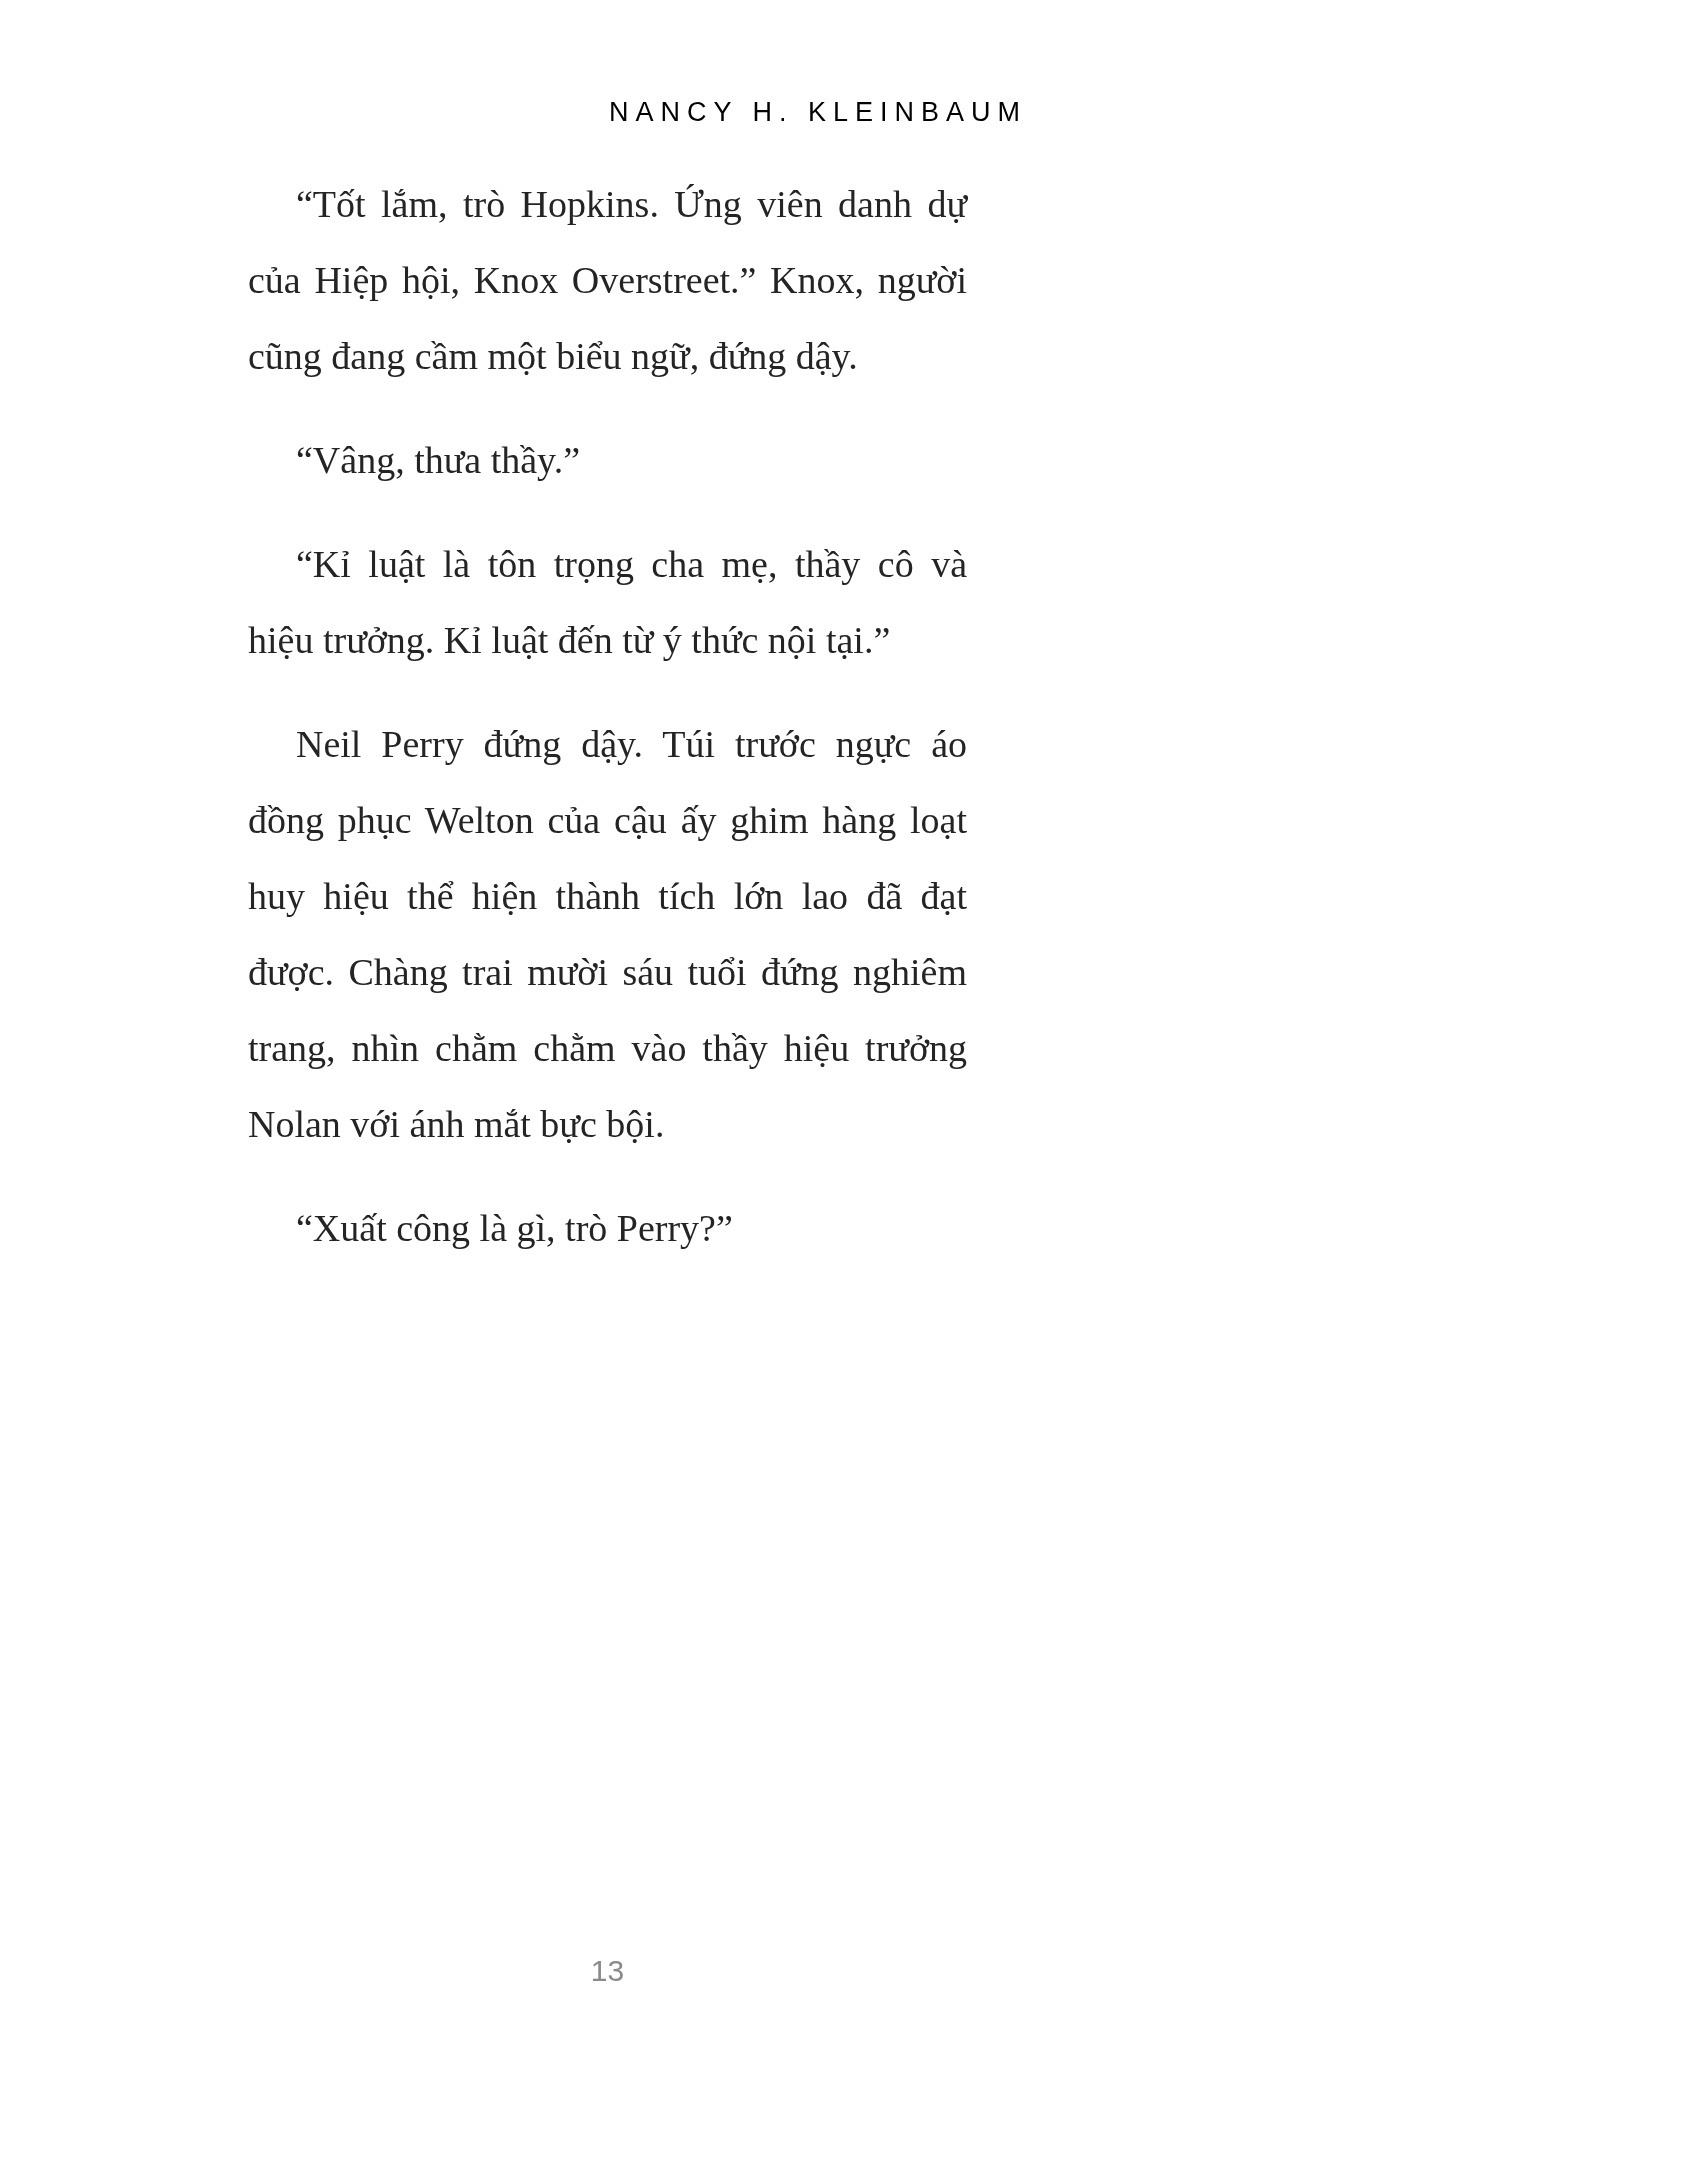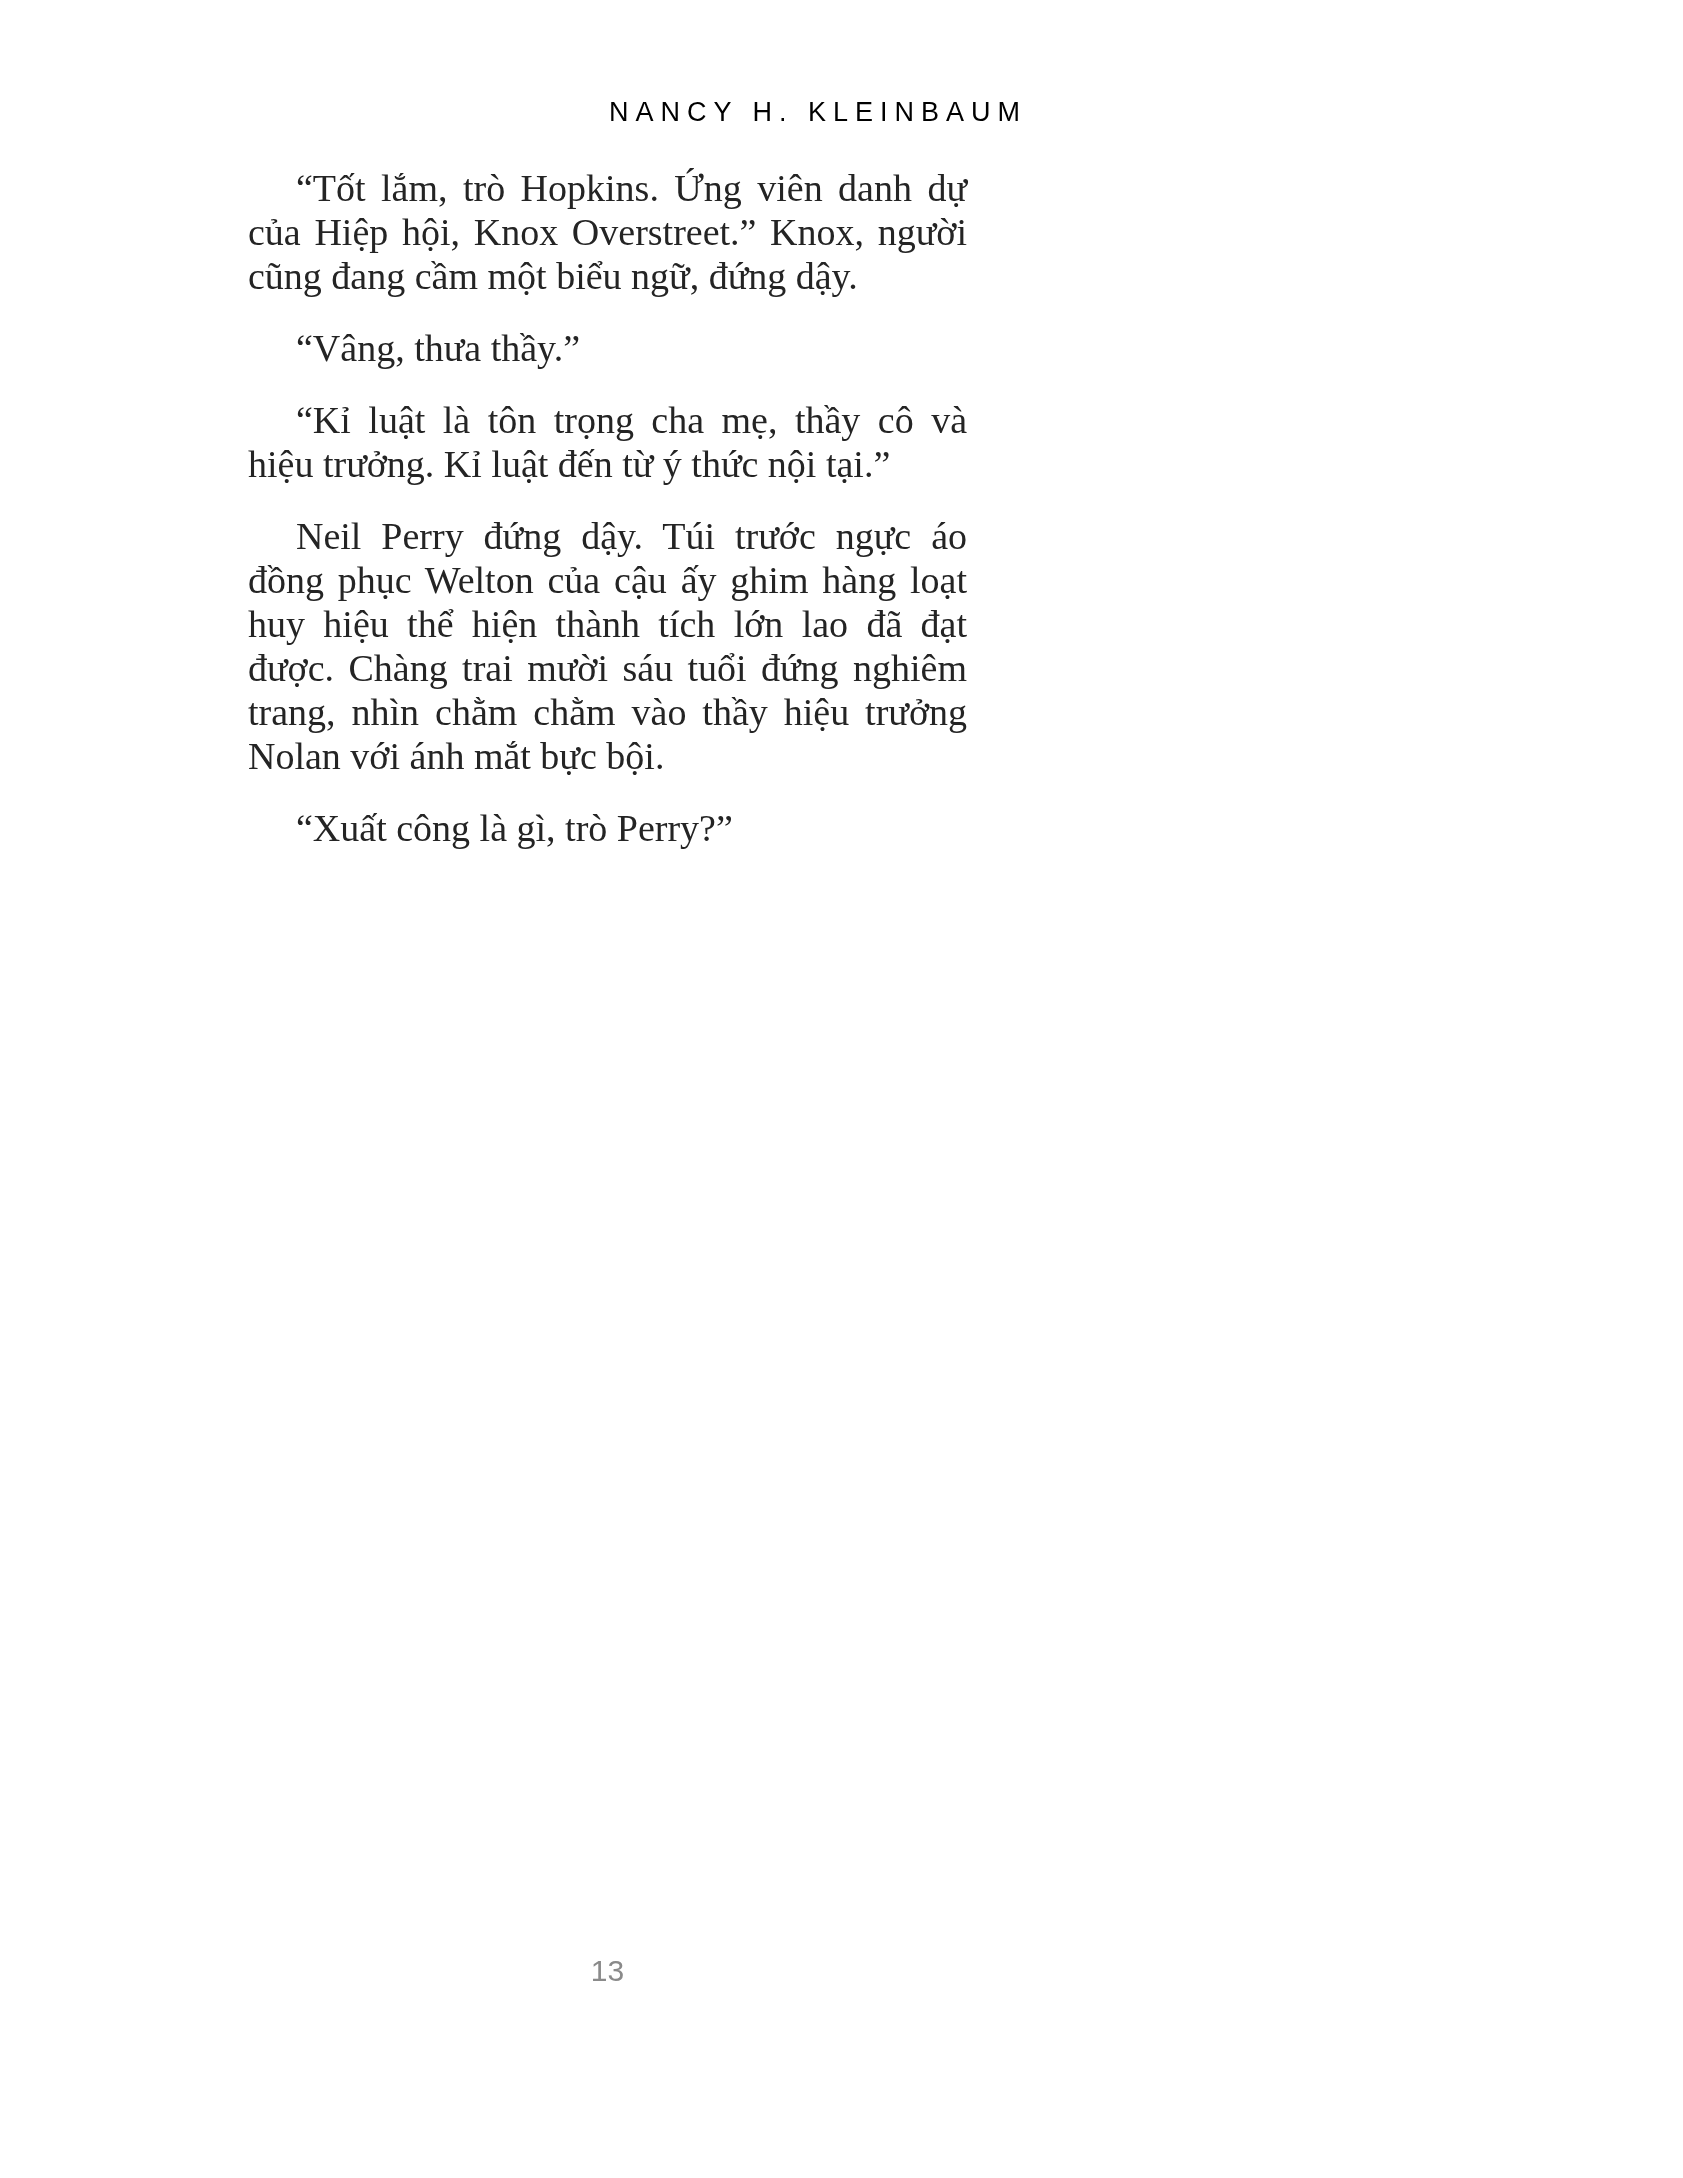--- a/index.html
+++ b/index.html
@@ -31,21 +31,21 @@
   .text-block {
     position: absolute;
     left: 248px;
     top: 166px;
     width: 719px;
     color: #242424;
   }
   .text-block p {
     margin: 0 0 28px 0;
     font-size: 38px;
-    line-height: 44px;
+    line-height: 76px;
     text-align: justify;
     text-indent: 48px;
     text-justify: inter-word;
   }
   .page-number {
     position: absolute;
     top: 1938px;
     left: 248px;
     width: 719px;
     text-align: center;

